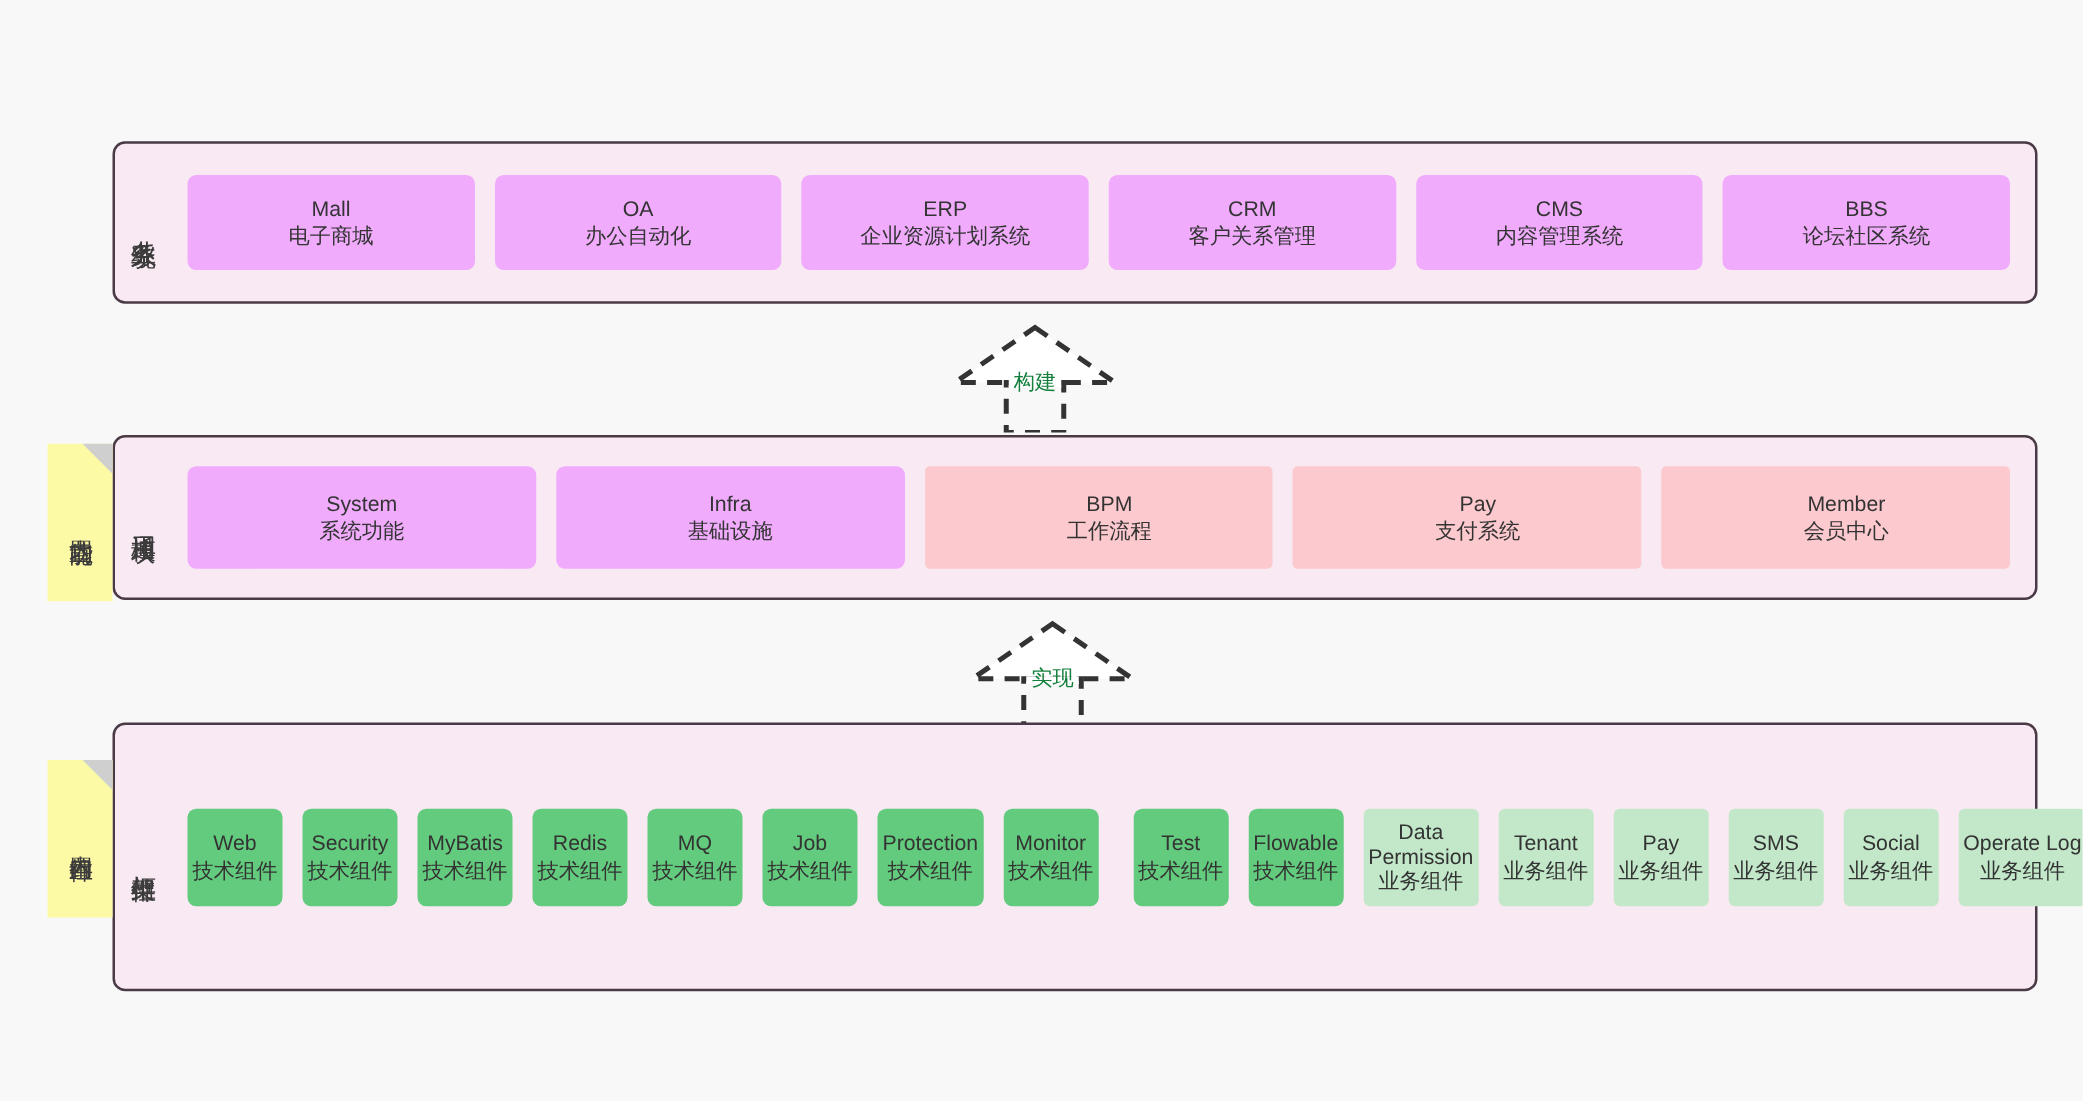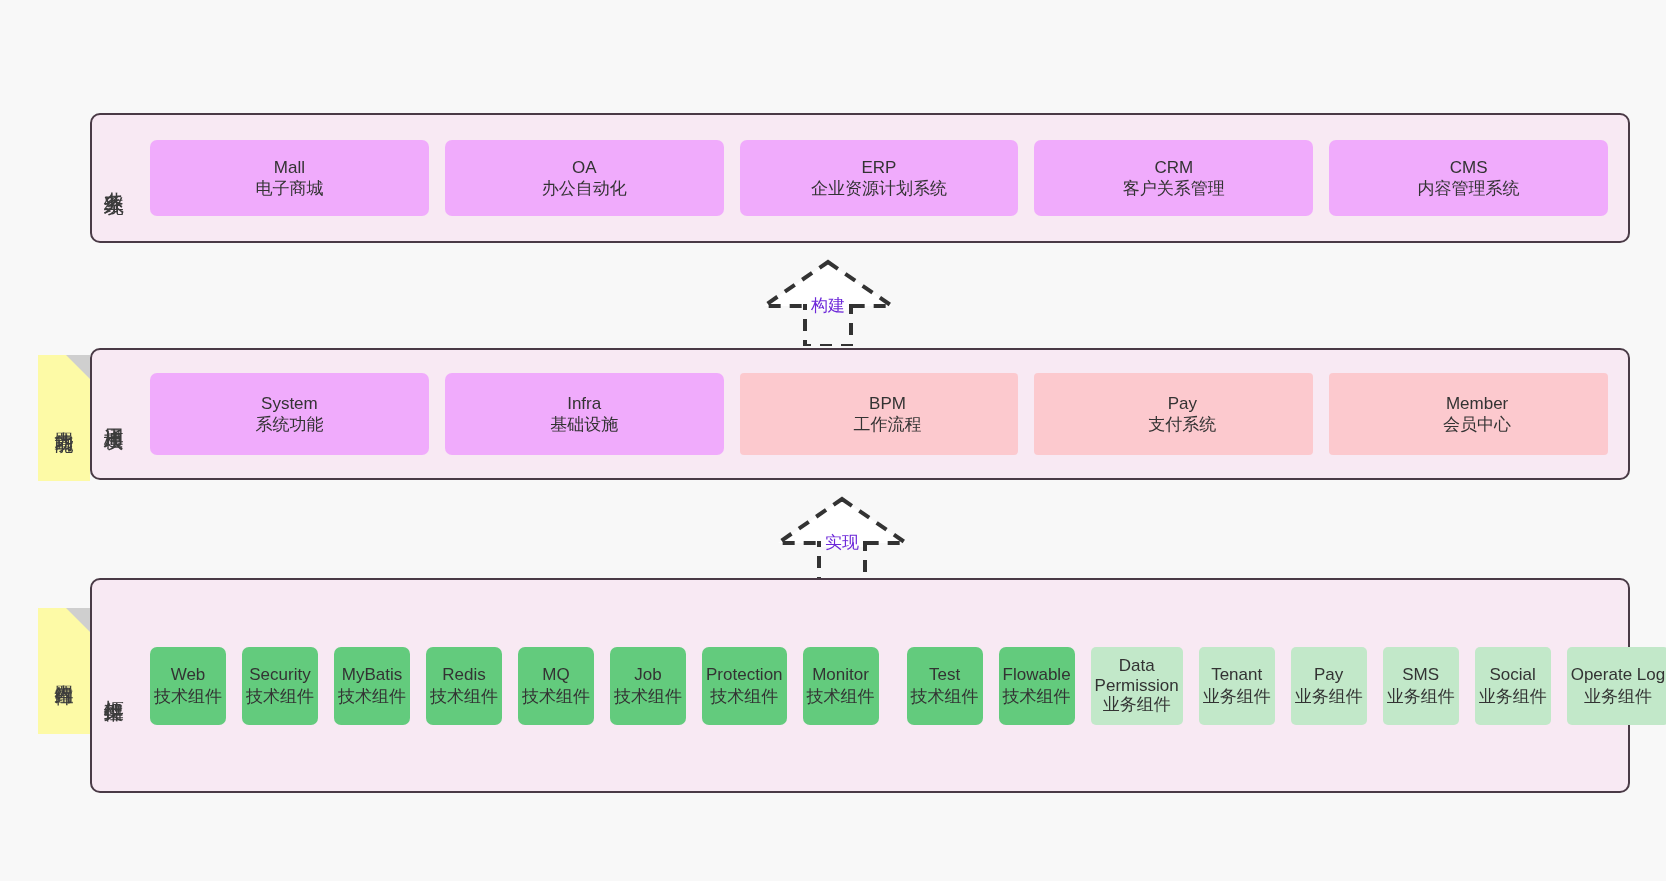--- a/index.html
+++ b/index.html
@@ -133,21 +133,21 @@
   
   .arrow {
     position: absolute;
     z-index: 2;
   }
   .arrow .arrow-label {
     position: absolute;
     left: 50%;
     transform: translateX(-50%);
     font-size: 17px;
-    color: #6d28d9;
+    color: #15803d;
     background: transparent;
     white-space: nowrap;
     padding: 0 3px;
     z-index: 3;
   }
 </style>
 </head>
 <body>
 
 <div id="stage">
@@ -176,20 +176,26 @@
       <div class="cell">
         <div class="node biz">
           <span class="t-en">CRM</span>
           <span class="t-cn">客户关系管理</span>
         </div>
       </div>
       <div class="cell">
         <div class="node biz">
           <span class="t-en">CMS</span>
           <span class="t-cn">内容管理系统</span>
+        </div>
+      </div>
+      <div class="cell">
+        <div class="node biz">
+          <span class="t-en">BBS</span>
+          <span class="t-cn">论坛社区系统</span>
         </div>
       </div>
     </div>
   </div>
 
   <div class="arrow" style="left:758px; top:256px; width:140px; height:90px;">
     <svg width="140" height="90" viewBox="0 0 140 90">
       <polygon points="70,6 134,50 6,50" fill="#ffffff" stroke="#333333" stroke-width="4" stroke-dasharray="12,9" stroke-linejoin="miter"></polygon>
       <rect x="47" y="50" width="46" height="40" fill="none" stroke="#333333" stroke-width="4" stroke-dasharray="12,9"></rect>
       <rect x="49" y="48" width="42" height="6" fill="#ffffff"></rect>

